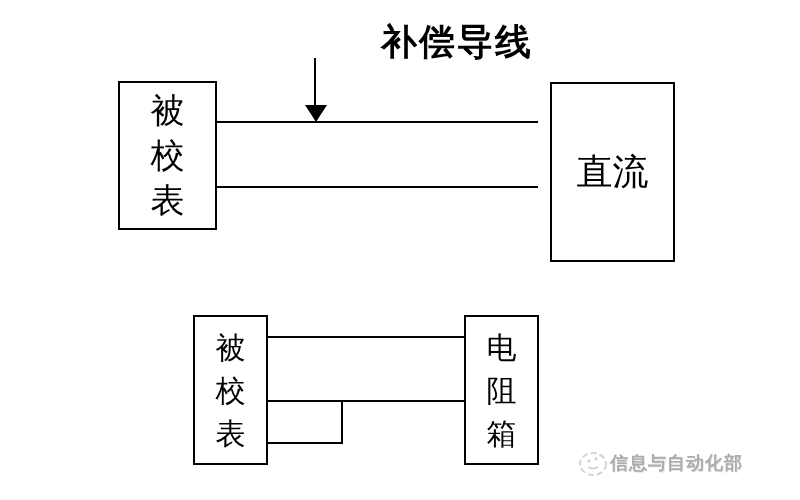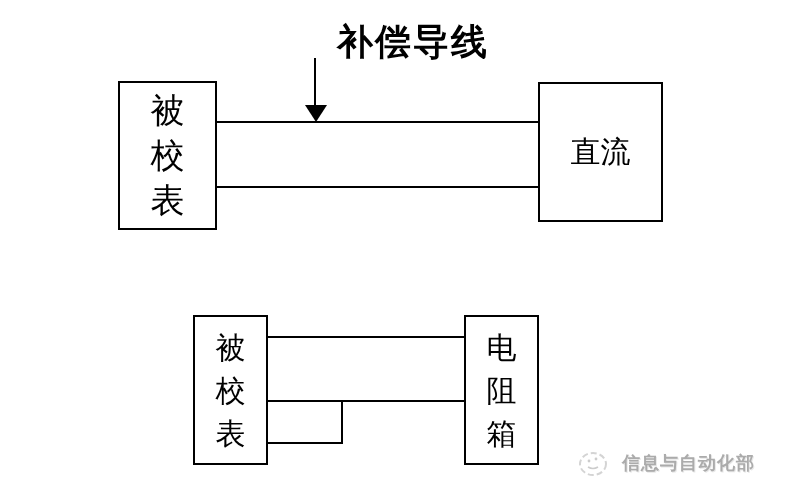--- a/index.html
+++ b/index.html
@@ -26,42 +26,42 @@
     background: #ffffff;
     display: flex;
     flex-direction: column;
     align-items: center;
     justify-content: center;
     text-align: center;
   }
   .dbox .row { display: block; white-space: nowrap; }
 
   .box-tl { left: 118px; top: 81px;  width: 99px;  height: 149px; font-size: 34px; line-height: 45px; }
-  .box-tr { left: 538px; top: 82px;  width: 125px; height: 140px; font-size: 30px; line-height: 44px; }
+  .box-tr { left: 550px; top: 82px;  width: 125px; height: 180px; font-size: 36px; line-height: 44px; }
   .box-bl { left: 193px; top: 315px; width: 75px;  height: 150px; font-size: 30px; line-height: 43px; }
   .box-br { left: 464px; top: 315px; width: 75px;  height: 150px; font-size: 30px; line-height: 43px; }
 
   
   .hline { position: absolute; height: 2px; background: #000000; }
   .vline { position: absolute; width: 2px;  background: #000000; }
 
   .t-line1 { left: 217px; top: 121px; width: 321px; }
   .t-line2 { left: 217px; top: 186px; width: 321px; }
   .b-line1 { left: 268px; top: 336px; width: 196px; }
   .b-line2 { left: 268px; top: 400px; width: 196px; }
   .b-stub-h { left: 268px; top: 442px; width: 75px; }
   .b-stub-v { left: 341px; top: 400px; height: 44px; }
 
   
   .anno-label {
     position: absolute;
     left: 293px;
     top: 18px;
     width: 240px;
-    text-align: center;
+    text-align: right;
     font-size: 36px;
     font-weight: 700;
     letter-spacing: 2px;
     font-family: "Liberation Sans", "DejaVu Sans", sans-serif;
     color: #000000;
   }
 
   
   .arrow-shaft { left: 314px; top: 58px; height: 50px; }
   .arrow-head {
@@ -75,21 +75,20 @@
     border-top: 17px solid #000000;
   }
 
   
   .watermark {
     position: absolute;
     left: 578px;
     top: 448px;
     display: flex;
     align-items: center;
-    gap: 12px;
   }
   .wm-icon { width: 32px; height: 30px; }
   .wm-text {
     font-size: 18px;
     font-weight: 700;
     font-family: "Liberation Sans", "DejaVu Sans", sans-serif;
     color: #ababab;
     text-shadow: 1px 1px 0 #e9e9e9;
     letter-spacing: 1px;
     white-space: nowrap;

